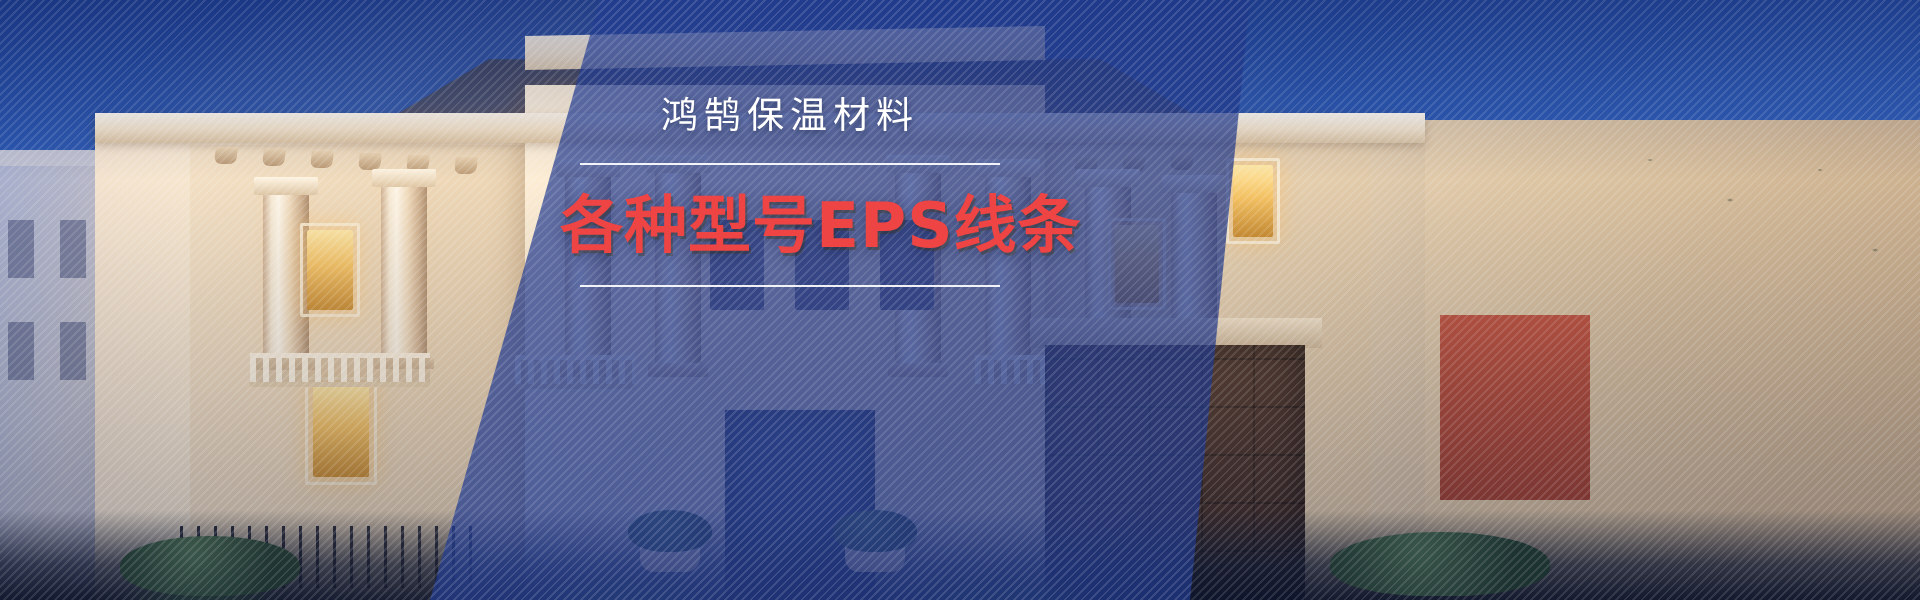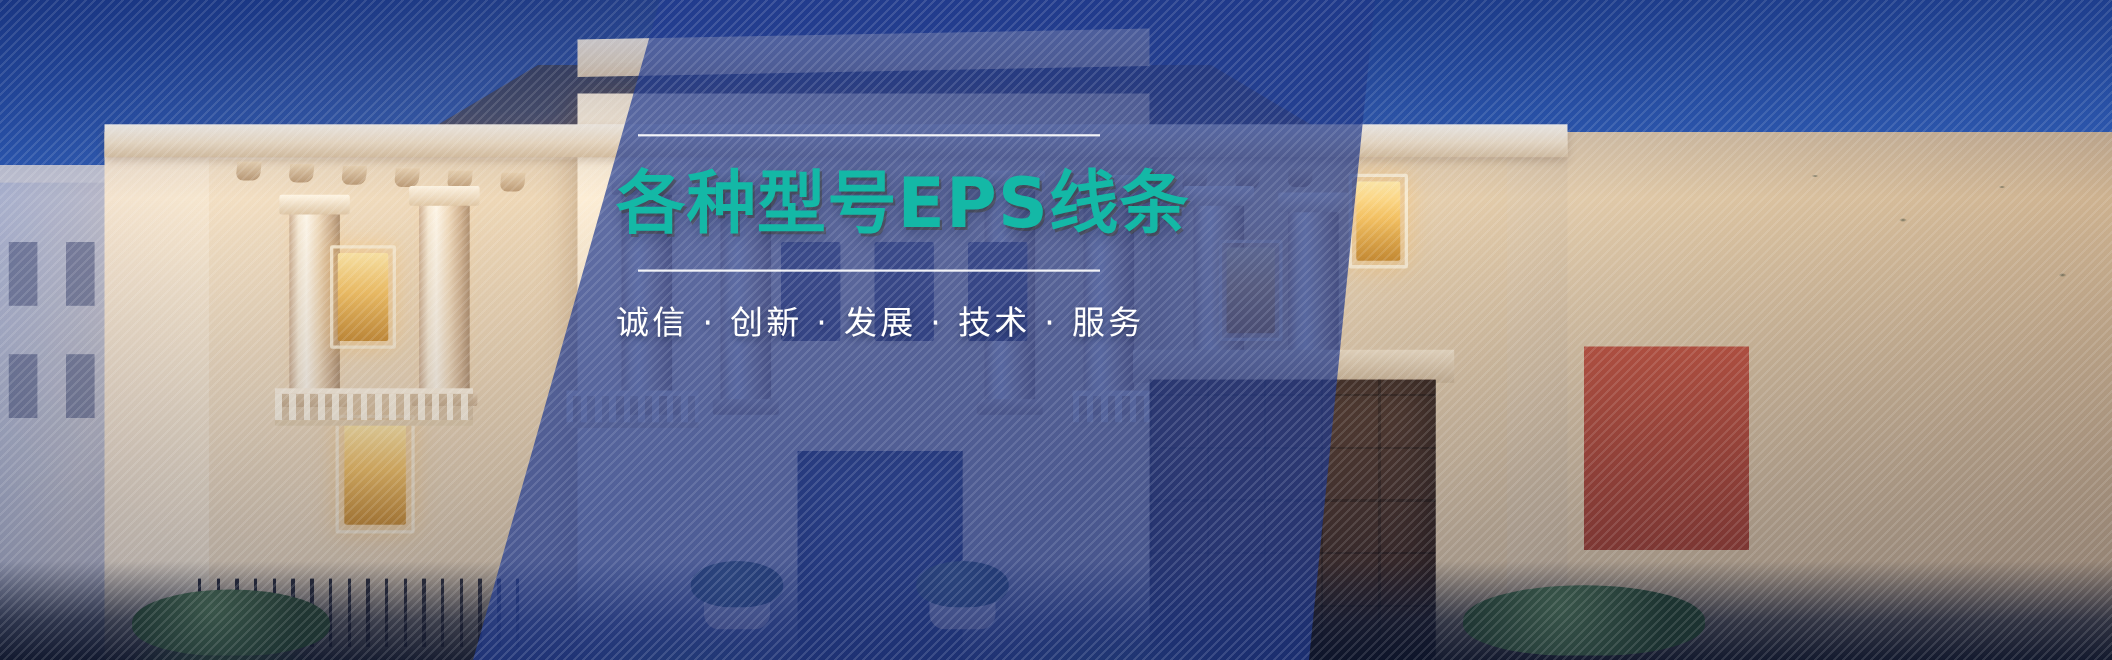--- a/index.html
+++ b/index.html
@@ -243,21 +243,21 @@
     text-shadow:0 2px 6px rgba(10,20,50,.55);
     white-space:nowrap;
   }
   .rule{
     width:420px;height:2px;margin:26px auto 0;
     background:rgba(255,255,255,.92);
   }
   .rule.bottom{margin:24px auto 0;}
   .headline{
     margin-top:26px;
-    color:#14b8a6;
+    color:#ef4444;
     font-size:63px;line-height:1.12;
     font-weight:700;letter-spacing:1px;
     white-space:nowrap;
     text-shadow:2px 3px 0 rgba(60,50,0,.30), 0 4px 14px rgba(20,30,70,.45);
   }
   .tagline{
     margin-top:22px;
     color:#ffffff;font-size:30px;letter-spacing:3px;font-weight:400;
     white-space:nowrap;
     text-shadow:0 2px 6px rgba(10,20,50,.55);
@@ -354,23 +354,23 @@
 
     <div class="grade"></div>
   </div>
 
   <div class="hatch"></div>
 
   <div class="panel"></div>
   <div class="panel-hatch"></div>
 
   <div class="copy">
+    <div class="subtitle">鸿鹄保温材料</div>
 
     <div class="rule"></div>
 
     <div class="headline">各种型号EPS线条</div>
 
     <div class="rule bottom"></div>
 
-    <div class="tagline">诚信 · 创新 · 发展 · 技术 · 服务</div>
   </div>
 
 </div>
 
 </body></html>

